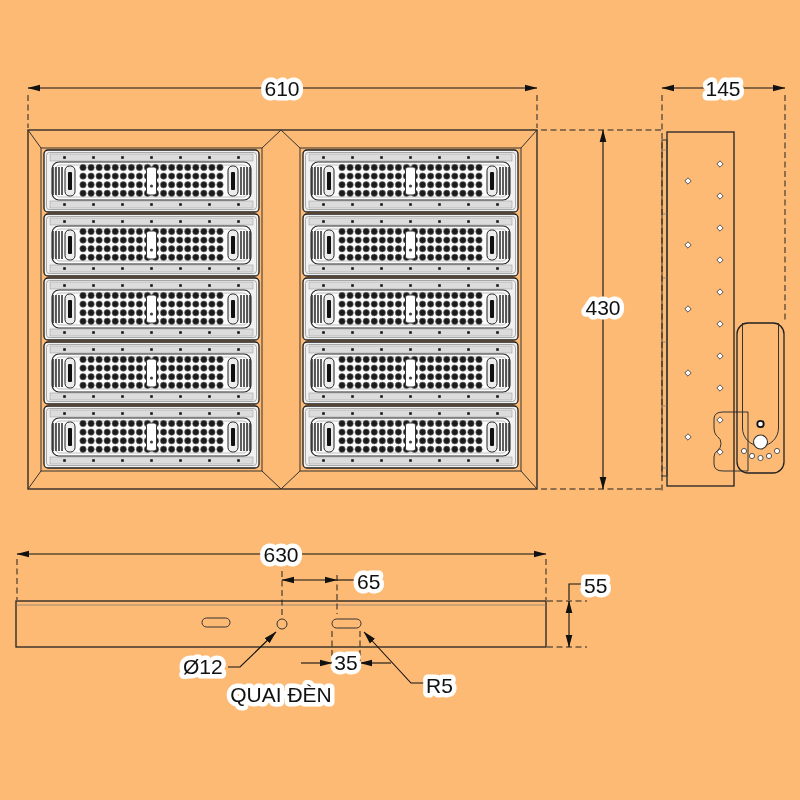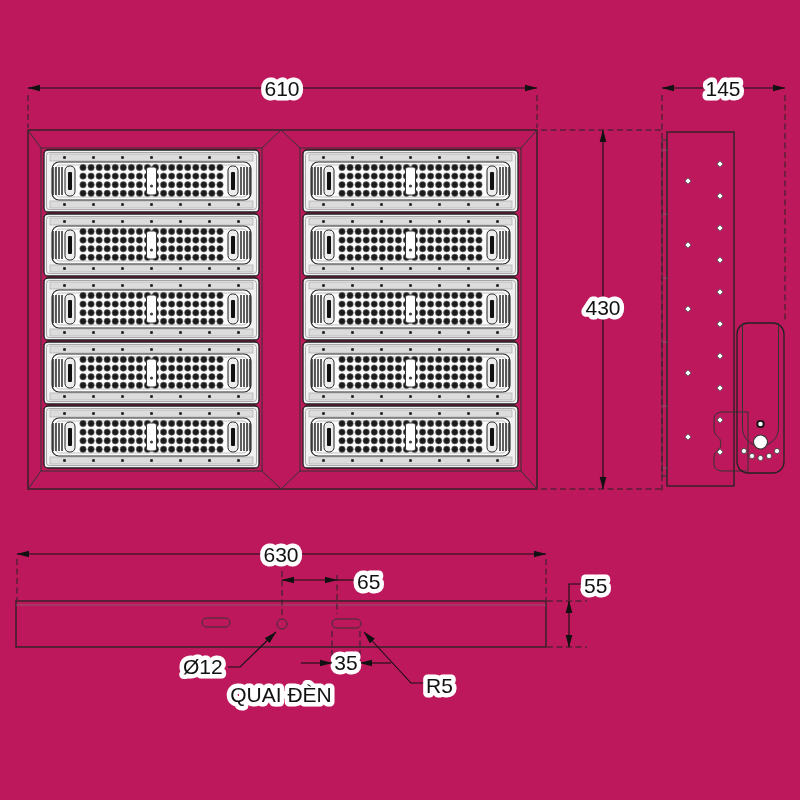--- a/index.html
+++ b/index.html
@@ -1,17 +1,17 @@
 <!DOCTYPE html>
 <html><head>
 <meta charset="utf-8">
 <style>
   html,body{margin:0;padding:0;background:#fff;}
   body{width:800px;height:800px;overflow:hidden;}
-  #stage{width:800px;height:800px;position:relative;background:#be185d;}
+  #stage{width:800px;height:800px;position:relative;background:#fdba74;}
   svg{display:block;}
   .ln{stroke:#222;stroke-width:1.3;fill:none;}
   .ln2{stroke:#333;stroke-width:1;fill:none;}
   .thin{stroke:#777;stroke-width:.7;fill:none;}
   .dash{stroke:#222;stroke-width:1;fill:none;stroke-dasharray:6 3.5;}
   .dim{stroke:#111;stroke-width:1.1;fill:none;}
   .dim-label{
     font-family:"Liberation Sans", sans-serif;
     font-size:21px;
     fill:#111;

